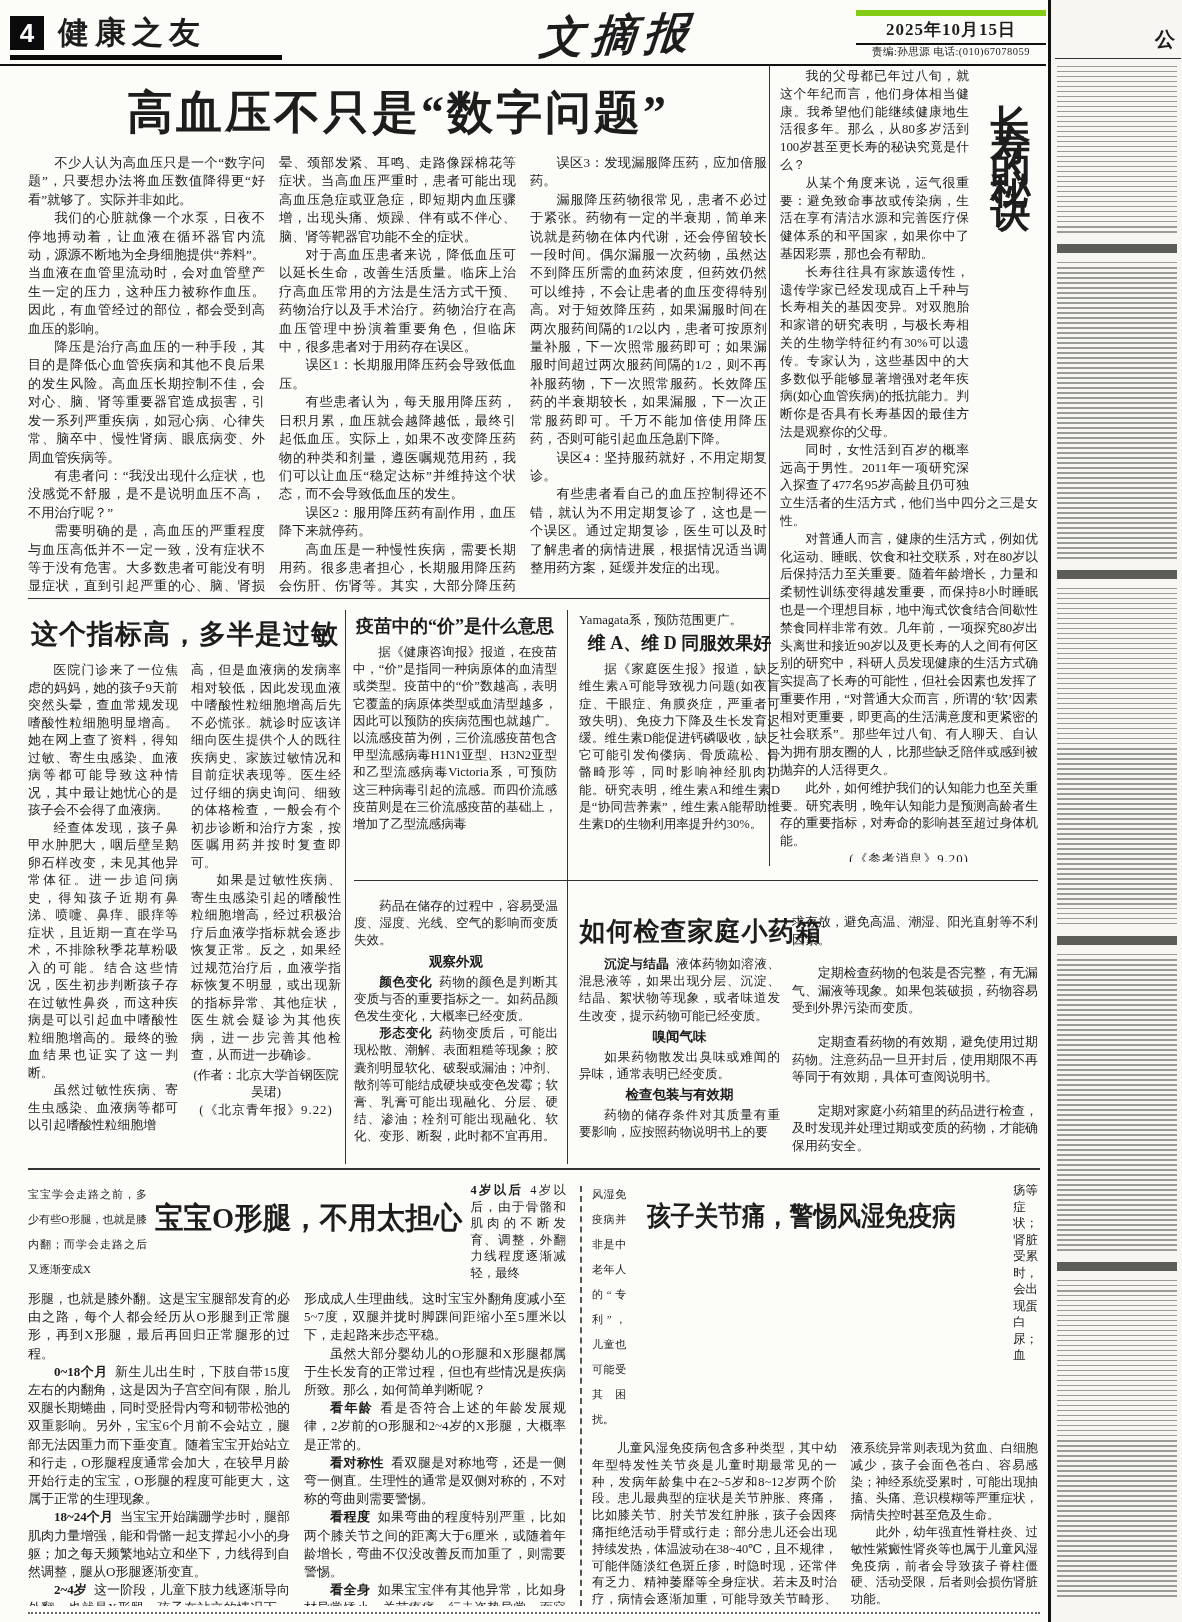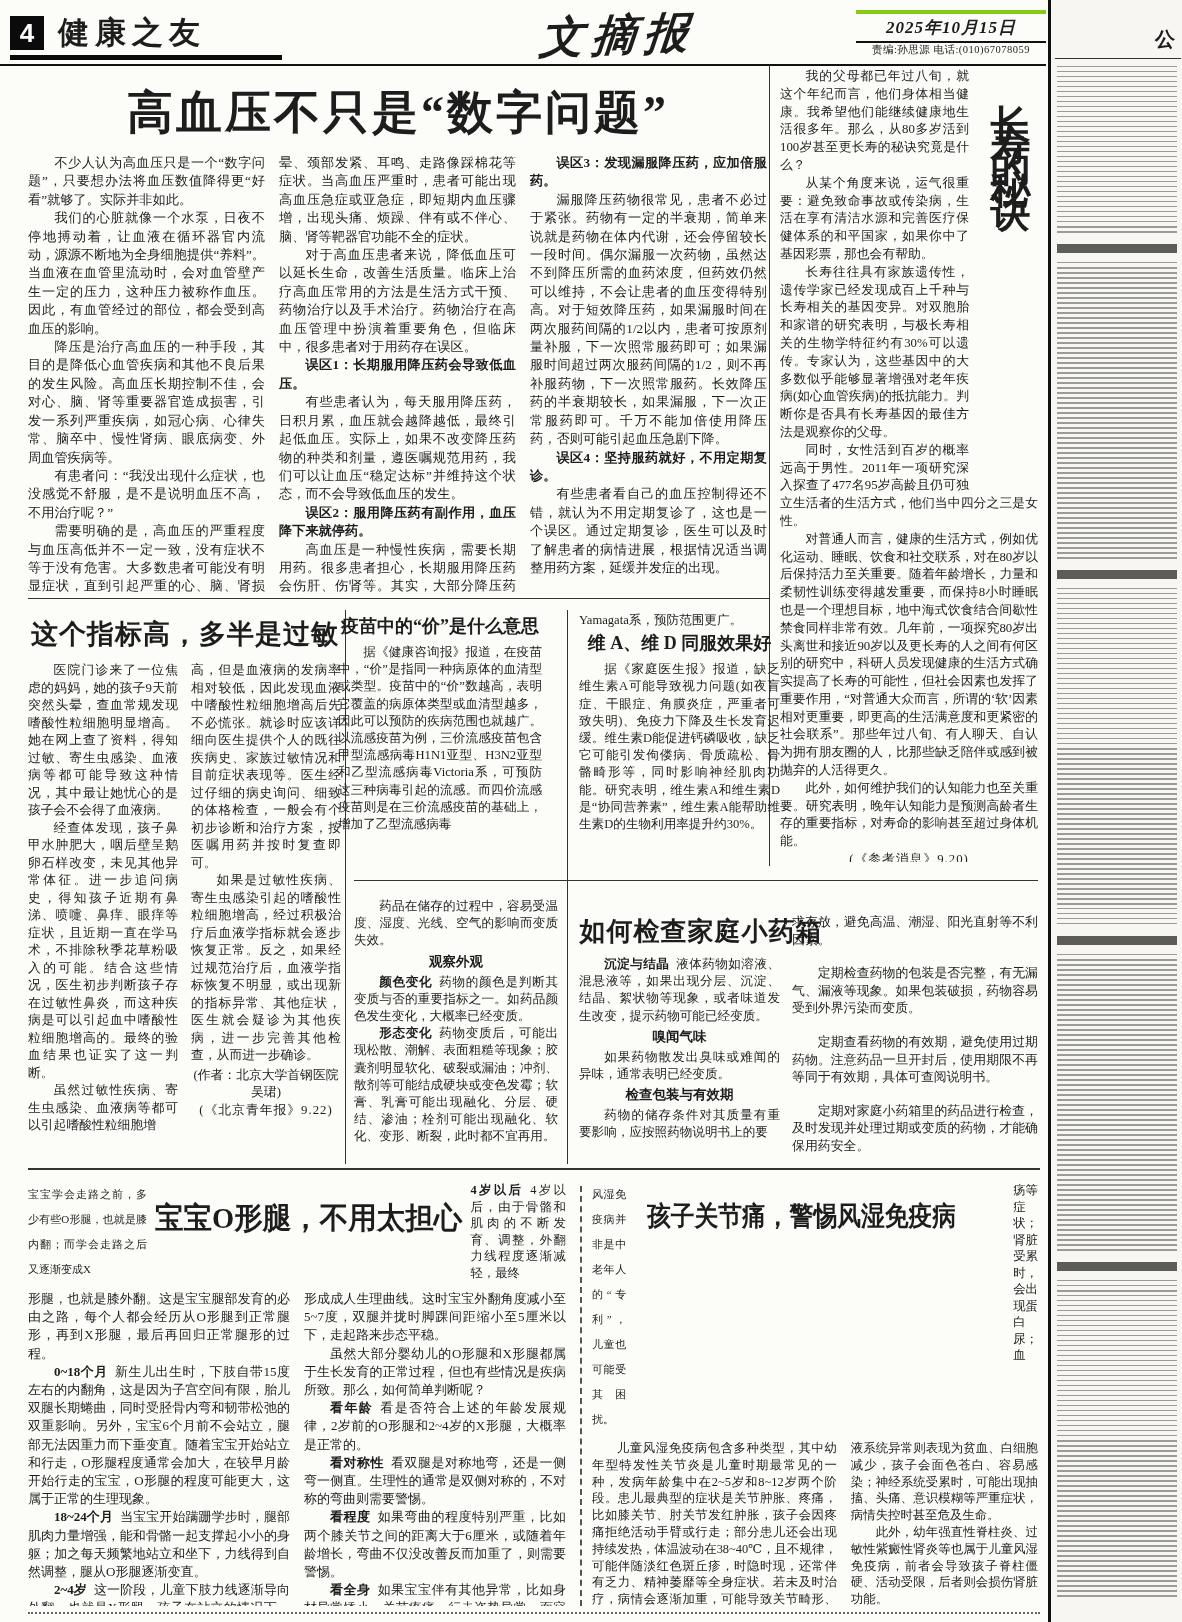--- a/index.html
+++ b/index.html
@@ -7,28 +7,28 @@
          font-family:"Liberation Serif","DejaVu Serif",serif;color:#1d1d1d;overflow:hidden;}
   
   .hdr-badge{position:absolute;left:10px;top:16px;width:34px;height:34px;background:#0b0b0b;color:#fff;
              font-family:"Liberation Sans",sans-serif;font-weight:bold;font-size:26px;line-height:34px;text-align:center;}
   .hdr-section{position:absolute;left:58px;top:12px;font-family:"Liberation Sans",sans-serif;
                font-weight:900;font-size:31px;letter-spacing:6px;}
   .hdr-bar{position:absolute;left:10px;top:55px;width:272px;height:5px;background:#0b0b0b;}
   .masthead{position:absolute;left:540px;top:6px;font-size:44px;font-weight:900;font-style:italic;
             letter-spacing:8px;transform:skewX(-7deg) rotate(-2deg);}
   .datebox{position:absolute;left:856px;top:10px;width:190px;text-align:center;}
-  .datebox .date{border-top:4px solid #84cc16;border-bottom:2px solid #111;font-size:17px;font-weight:bold;
-                 padding:2px 0;letter-spacing:1px;font-style:italic;}
+  .datebox .date{border-top:6px solid #84cc16;border-bottom:2px solid #111;font-size:17px;font-weight:bold;
+                 padding:2px 0;letter-spacing:1px;}
   .datebox .editor{font-size:10.5px;margin-top:0;letter-spacing:0.5px;}
   .hdr-rule{position:absolute;left:0;top:64px;width:1046px;height:2px;background:#111;}
   
   p{margin:0;font-size:13px;line-height:18px;text-align:justify;text-indent:2em;}
   p.noind{text-indent:0;}
-  p.h{font-weight:bold;}
+  p.h{font-weight:normal;}
   .rh{margin-right:.55em;font-weight:bold;}
   .cred{text-align:center;text-indent:0;margin-top:2px;}
   .src{text-align:center;text-indent:0;letter-spacing:1px;}
   h4.sec{margin:3px 0;font-size:13.5px;text-align:center;font-family:"Liberation Sans",sans-serif;}
   .vline{position:absolute;width:1px;background:#333;}
   .hline{position:absolute;height:1px;background:#333;}
   
   .art-hyper{position:absolute;left:28px;top:74px;width:740px;height:524px;overflow:hidden;}
   .art-hyper h1{margin:8px 0 0;text-align:center;font-size:46px;font-weight:900;letter-spacing:3px;}
   .cols3{display:flex;gap:14px;margin-top:10px;}
@@ -38,21 +38,21 @@
   .art-long{position:absolute;left:780px;top:68px;width:258px;height:794px;overflow:hidden;}
   .art-long p{font-size:12.8px;line-height:17.8px;}
   .vtitle{float:right;writing-mode:vertical-rl;font-size:40px;font-weight:900;letter-spacing:22px;
           height:398px;margin:4px 0 8px 14px;}
   
   .art-allergy{position:absolute;left:28px;top:610px;width:314px;height:554px;overflow:hidden;}
   .art-allergy h2{margin:6px 0 10px;text-align:center;font-size:27px;font-weight:900;letter-spacing:1px;}
   .cols2{display:flex;gap:13px;}
   .cols2 .col{width:150px;}
   .art-allergy p{font-size:12.8px;line-height:17.5px;}
-  .col-vaccine{position:absolute;left:338px;top:612px;width:204px;height:252px;overflow:hidden;}
+  .col-vaccine{position:absolute;left:353px;top:612px;width:204px;height:252px;overflow:hidden;}
   .col-vaccine h3,.col-vits h3{margin:2px 0 6px;text-align:center;font-size:18px;font-weight:900;}
   .col-vaccine p,.col-vits p,.box-l p,.box-m p,.box-r p{font-size:12.6px;line-height:17.2px;}
   .col-vits{position:absolute;left:579px;top:612px;width:201px;height:252px;overflow:hidden;}
   .box-l{position:absolute;left:354px;top:898px;width:204px;height:266px;overflow:hidden;}
   .medbox-title{position:absolute;left:556px;top:914px;width:290px;text-align:center;font-size:26px;
                 font-weight:900;white-space:nowrap;letter-spacing:1px;}
   .box-m{position:absolute;left:579px;top:956px;width:201px;height:208px;overflow:hidden;}
   .box-r{position:absolute;left:792px;top:898px;width:246px;height:266px;overflow:hidden;}
   .box-r p{margin-bottom:3px;font-size:12.9px;line-height:17.6px;margin-top:16px;}
   

